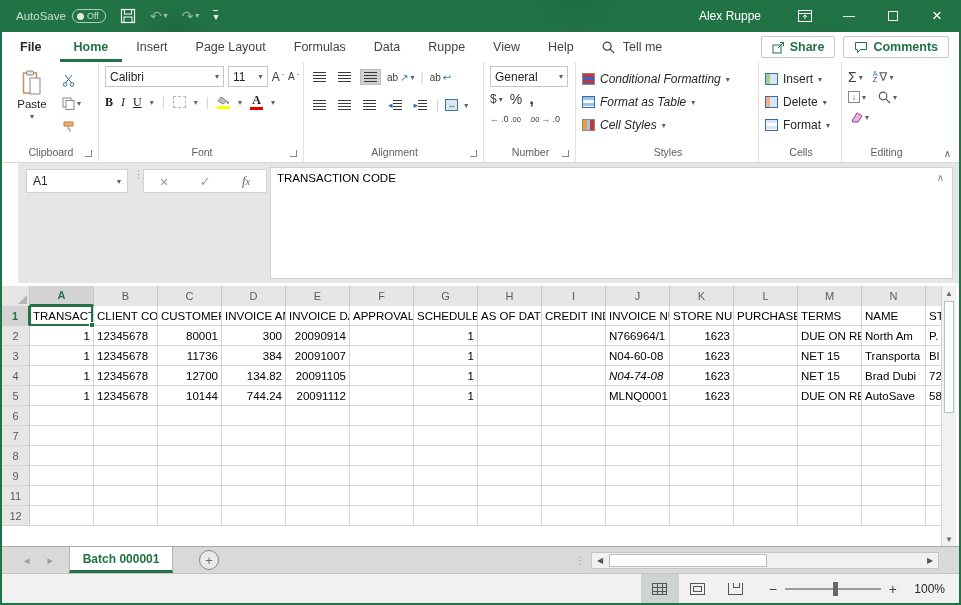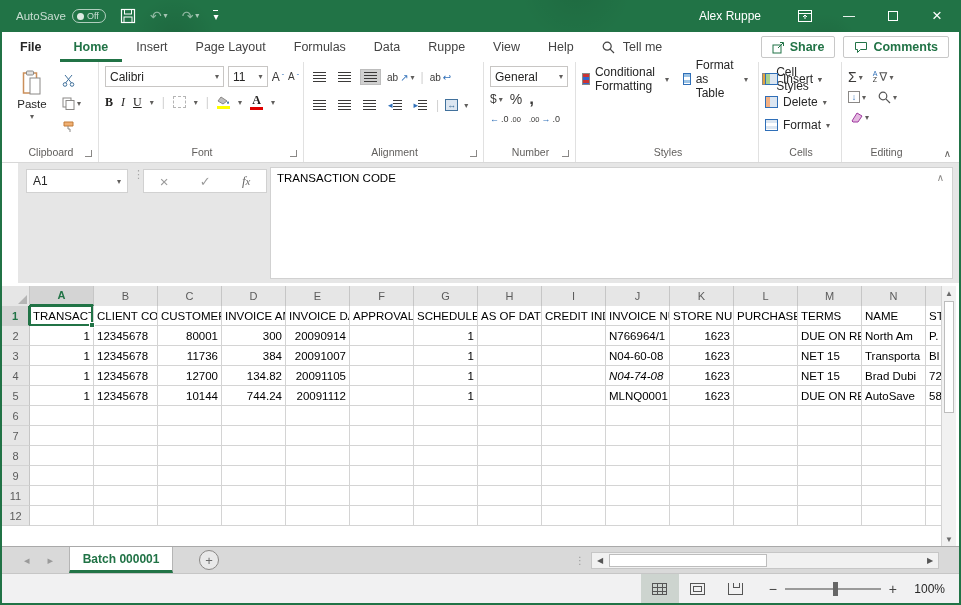--- a/index.html
+++ b/index.html
@@ -350,21 +350,21 @@
           <span class="smbtn" style="font-size:9px;"><small>.00</small><span class="blue">→</span>.0</span>
         </div>
       </div>
       <div class="rg-name">
           <span>Number</span>
           <span class="launcher"></span>
         </div>
     </div>
 
     <div class="rgroup" style="width:183px;">
-      <div class="rg-body" style="flex-direction:row; gap:14px; padding-top:2px;">
+      <div class="rg-body" style="flex-direction:column; gap:1px; padding-top:2px;font-style:italic;">
         <span class="menu-item">
             <span class="sq grid-ic"></span>
             <span>Conditional Formatting</span>
             <span class="dd">▾</span>
           </span>
         <span class="menu-item">
             <span class="sq tbl-ic"></span>
             <span>Format as Table</span>
             <span class="dd">▾</span>
           </span>

